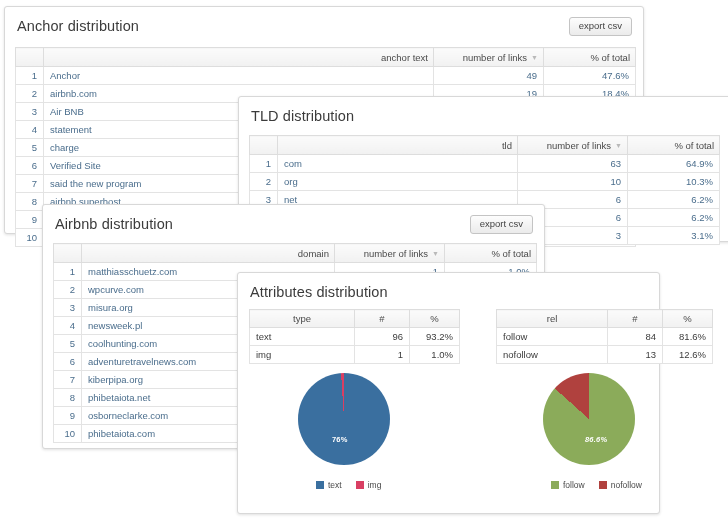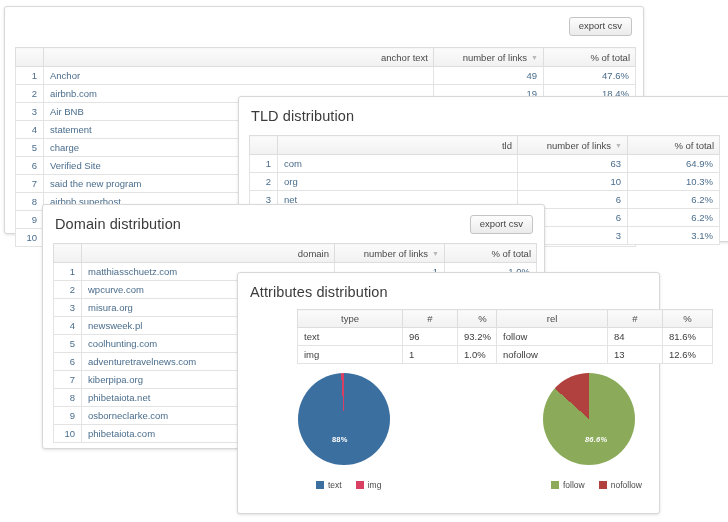--- a/index.html
+++ b/index.html
@@ -120,40 +120,41 @@
     border: 1px solid #dddddd;
     font-weight: normal; color: #4a4a4a; text-align: center;
     height: 17px; font-size: 9.5px; padding: 0 4px;
   }
   table.mini td {
     border: 1px solid #e3e3e3; border-top: none;
     height: 17px; font-size: 9.5px; padding: 0 6px;
     color: #3c3c3c; background: #fff;
   }
   td.mini-label { text-align: left; }
-  td.mini-num { text-align: left; }
+  td.mini-num { text-align: right; }
 
   
   .pie-wrap { position: absolute; }
   .pie { position: relative; border-radius: 50%; }
   .pie-label {
     position: absolute; color: #ffffff; font-size: 7.5px;
     font-weight: bold; letter-spacing: .2px;
   }
   .legend {
     position: absolute; display: flex; align-items: center; gap: 5px;
     font-size: 8.5px; color: #4a4a4a;
   }
   .legend-item { display: flex; align-items: center; gap: 4px; margin-right: 9px; }
   .swatch { width: 8px; height: 8px; display: inline-block; }
 </style>
 </head>
 <body>
 
 <div class="panel" id="panel-anchor">
+  <div class="panel-title">Anchor distribution</div>
   <div class="export-btn">export csv</div>
 
   <table class="grid" style="left:10px; top:40px; width:620px;">
     <colgroup>
         <col style="width:28px">
         <col style="width:390px">
         <col style="width:110px">
         <col style="width:92px">
       </colgroup>
     <thead>
@@ -277,21 +278,21 @@
           <td class="idx">5</td>
           <td class="txt"></td>
           <td class="num">3</td>
           <td class="num">3.1%</td>
         </tr>
     </tbody>
   </table>
 </div>
 
 <div class="panel" id="panel-domain">
-  <div class="panel-title">Domain distribution</div>
+  <div class="panel-title">Airbnb distribution</div>
   <div class="export-btn">export csv</div>
 
   <table class="grid" style="left:10px; top:38px; width:483px;">
     <colgroup>
         <col style="width:28px">
         <col style="width:253px">
         <col style="width:110px">
         <col style="width:92px">
       </colgroup>
     <thead>
@@ -363,21 +364,21 @@
           <td class="num"></td>
           <td class="num"></td>
         </tr>
     </tbody>
   </table>
 </div>
 
 <div class="panel" id="panel-attr">
   <div class="panel-title">Attributes distribution</div>
 
-  <table class="mini" style="left:11px; top:36px; width:210px;margin-left:48px;">
+  <table class="mini" style="left:11px; top:36px; width:210px;">
     <colgroup>
         <col style="width:105px">
         <col style="width:55px">
         <col style="width:50px">
       </colgroup>
     <thead>
       <tr>
         <th>type</th>
         <th>#</th>
         <th>%</th>
@@ -419,21 +420,21 @@
       <tr>
           <td class="mini-label">nofollow</td>
           <td class="mini-num">13</td>
           <td class="mini-num">12.6%</td>
         </tr>
     </tbody>
   </table>
 
   <div class="pie-wrap" style="left:60px; top:100px;">
     <div class="pie" id="pie-type" style="width: 92px; height: 92px; background: conic-gradient(rgb(58, 111, 159) 0deg, rgb(58, 111, 159) 356.289deg, rgb(217, 63, 99) 356.289deg, rgb(217, 63, 99) 360deg);"></div>
-    <div class="pie-label" id="pie-type-label" style="left:34px; top:62px;">88%</div>
+    <div class="pie-label" id="pie-type-label" style="left:34px; top:62px;">76%</div>
   </div>
   <div class="legend" style="left:78px; top:207px;">
     <span class="legend-item">
       <span class="swatch" id="sw-text" style="background: rgb(58, 111, 159);"></span>
       <span>text</span>
     </span>
     <span class="legend-item">
       <span class="swatch" id="sw-img" style="background: rgb(217, 63, 99);"></span>
       <span>img</span>
     </span>

